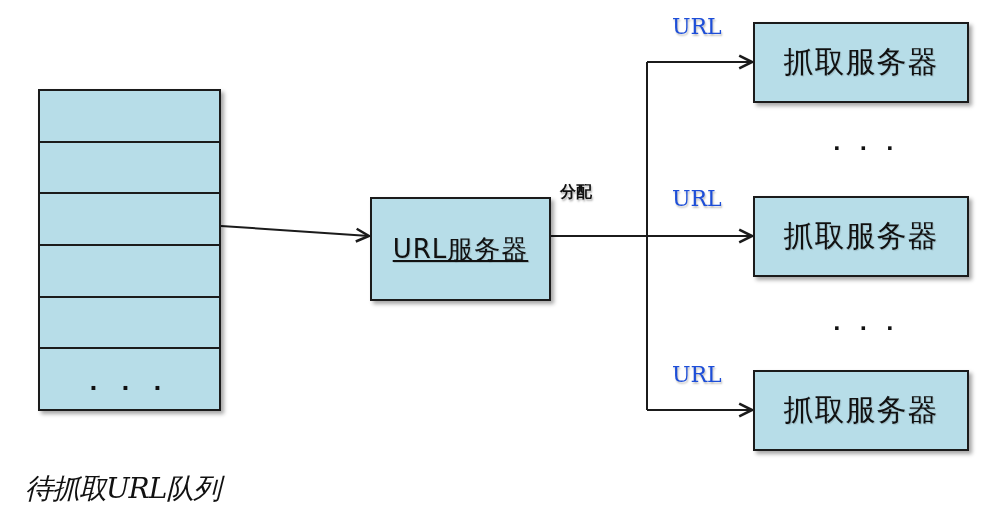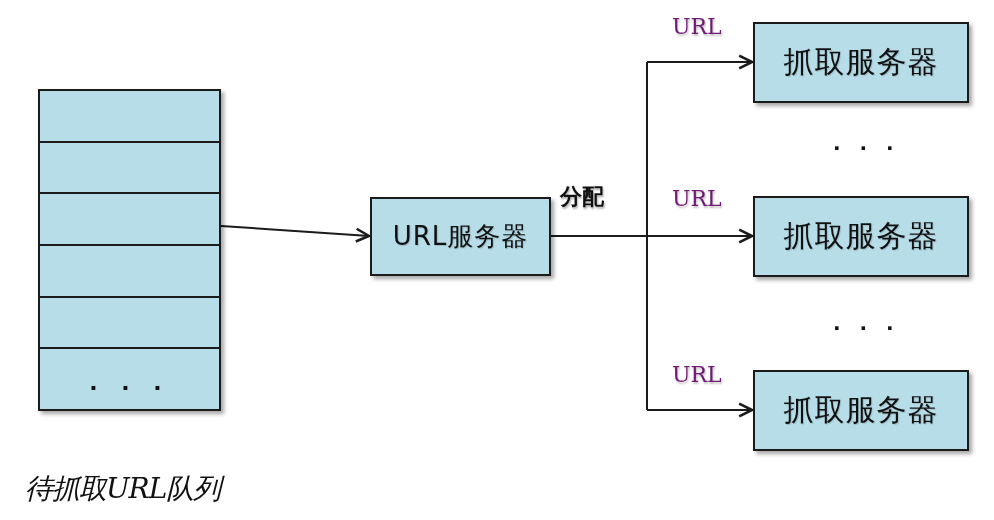--- a/index.html
+++ b/index.html
@@ -11,23 +11,23 @@
   .queue { position: absolute; left: 38px; top: 89px; width: 183px; height: 322px;
            border: 2px solid #1b1b1b; box-sizing: border-box; background: #b7dde8;
            box-shadow: 3px 3px 4px rgba(0,0,0,0.35); display: flex; flex-direction: column; }
   .queue-cell { flex: 1; border-bottom: 2px solid #1b1b1b; box-sizing: border-box;
                 display: flex; align-items: center; justify-content: center; }
   .queue-cell:last-child { border-bottom: none; align-items: flex-end; padding-bottom: 10px; }
   .dots { font-size: 22px; letter-spacing: 8px; font-weight: bold; line-height: 1; font-family: "DejaVu Sans", sans-serif; }
   .box-label { font-size: 30px; font-family: "DejaVu Sans", sans-serif; letter-spacing: 1px; white-space: nowrap;
                text-shadow: 1px 1px 1px rgba(0,0,0,0.15); }
   .url-server-label { font-size: 26px; }
-  .edge-label { position: absolute; font-size: 22px; font-family: "DejaVu Serif", serif; color: #701a75;
+  .edge-label { position: absolute; font-size: 22px; font-family: "DejaVu Serif", serif; color: #1d4ed8;
                 text-shadow: 1px 2px 2px rgba(0,0,0,0.25); }
-  .assign-label { position: absolute; font-size: 22px; font-weight: bold; font-family: "DejaVu Sans", sans-serif;
+  .assign-label { position: absolute; font-size: 16px; font-weight: bold; font-family: "DejaVu Sans", sans-serif;
                   text-shadow: 1px 2px 2px rgba(0,0,0,0.3); }
   .ellipsis { position: absolute; font-size: 20px; letter-spacing: 6px; font-family: "DejaVu Sans", sans-serif; font-weight: bold; }
   .caption { position: absolute; left: 25px; top: 470px; font-size: 28px; font-style: italic; font-weight: normal;
              font-family: "DejaVu Serif", serif; letter-spacing: -1px; }
   svg.wires { position: absolute; left: 0; top: 0; width: 994px; height: 520px; pointer-events: none; }
 </style>
 </head>
 <body>
 
 <svg class="wires">
@@ -50,21 +50,21 @@
   <div class="queue-cell"></div>
   <div class="queue-cell"></div>
   <div class="queue-cell"></div>
   <div class="queue-cell">
     <span class="dots">· · ·</span>
   </div>
 </div>
 
 <div class="caption">待抓取URL队列</div>
 
-<div class="box" style="left:370px; top:197px; width:181px; height:79px;">
+<div class="box" style="left:370px; top:197px; width:181px; height:104px;text-decoration:underline;">
   <span class="box-label url-server-label">URL服务器</span>
 </div>
 
 <div class="assign-label" style="left:560px; top:182px;">分配</div>
 
 <div class="edge-label" style="left:672px; top:14px;">URL</div>
 <div class="edge-label" style="left:672px; top:186px;">URL</div>
 <div class="edge-label" style="left:672px; top:362px;">URL</div>
 
 <div class="box" style="left:753px; top:22px; width:216px; height:81px;">

